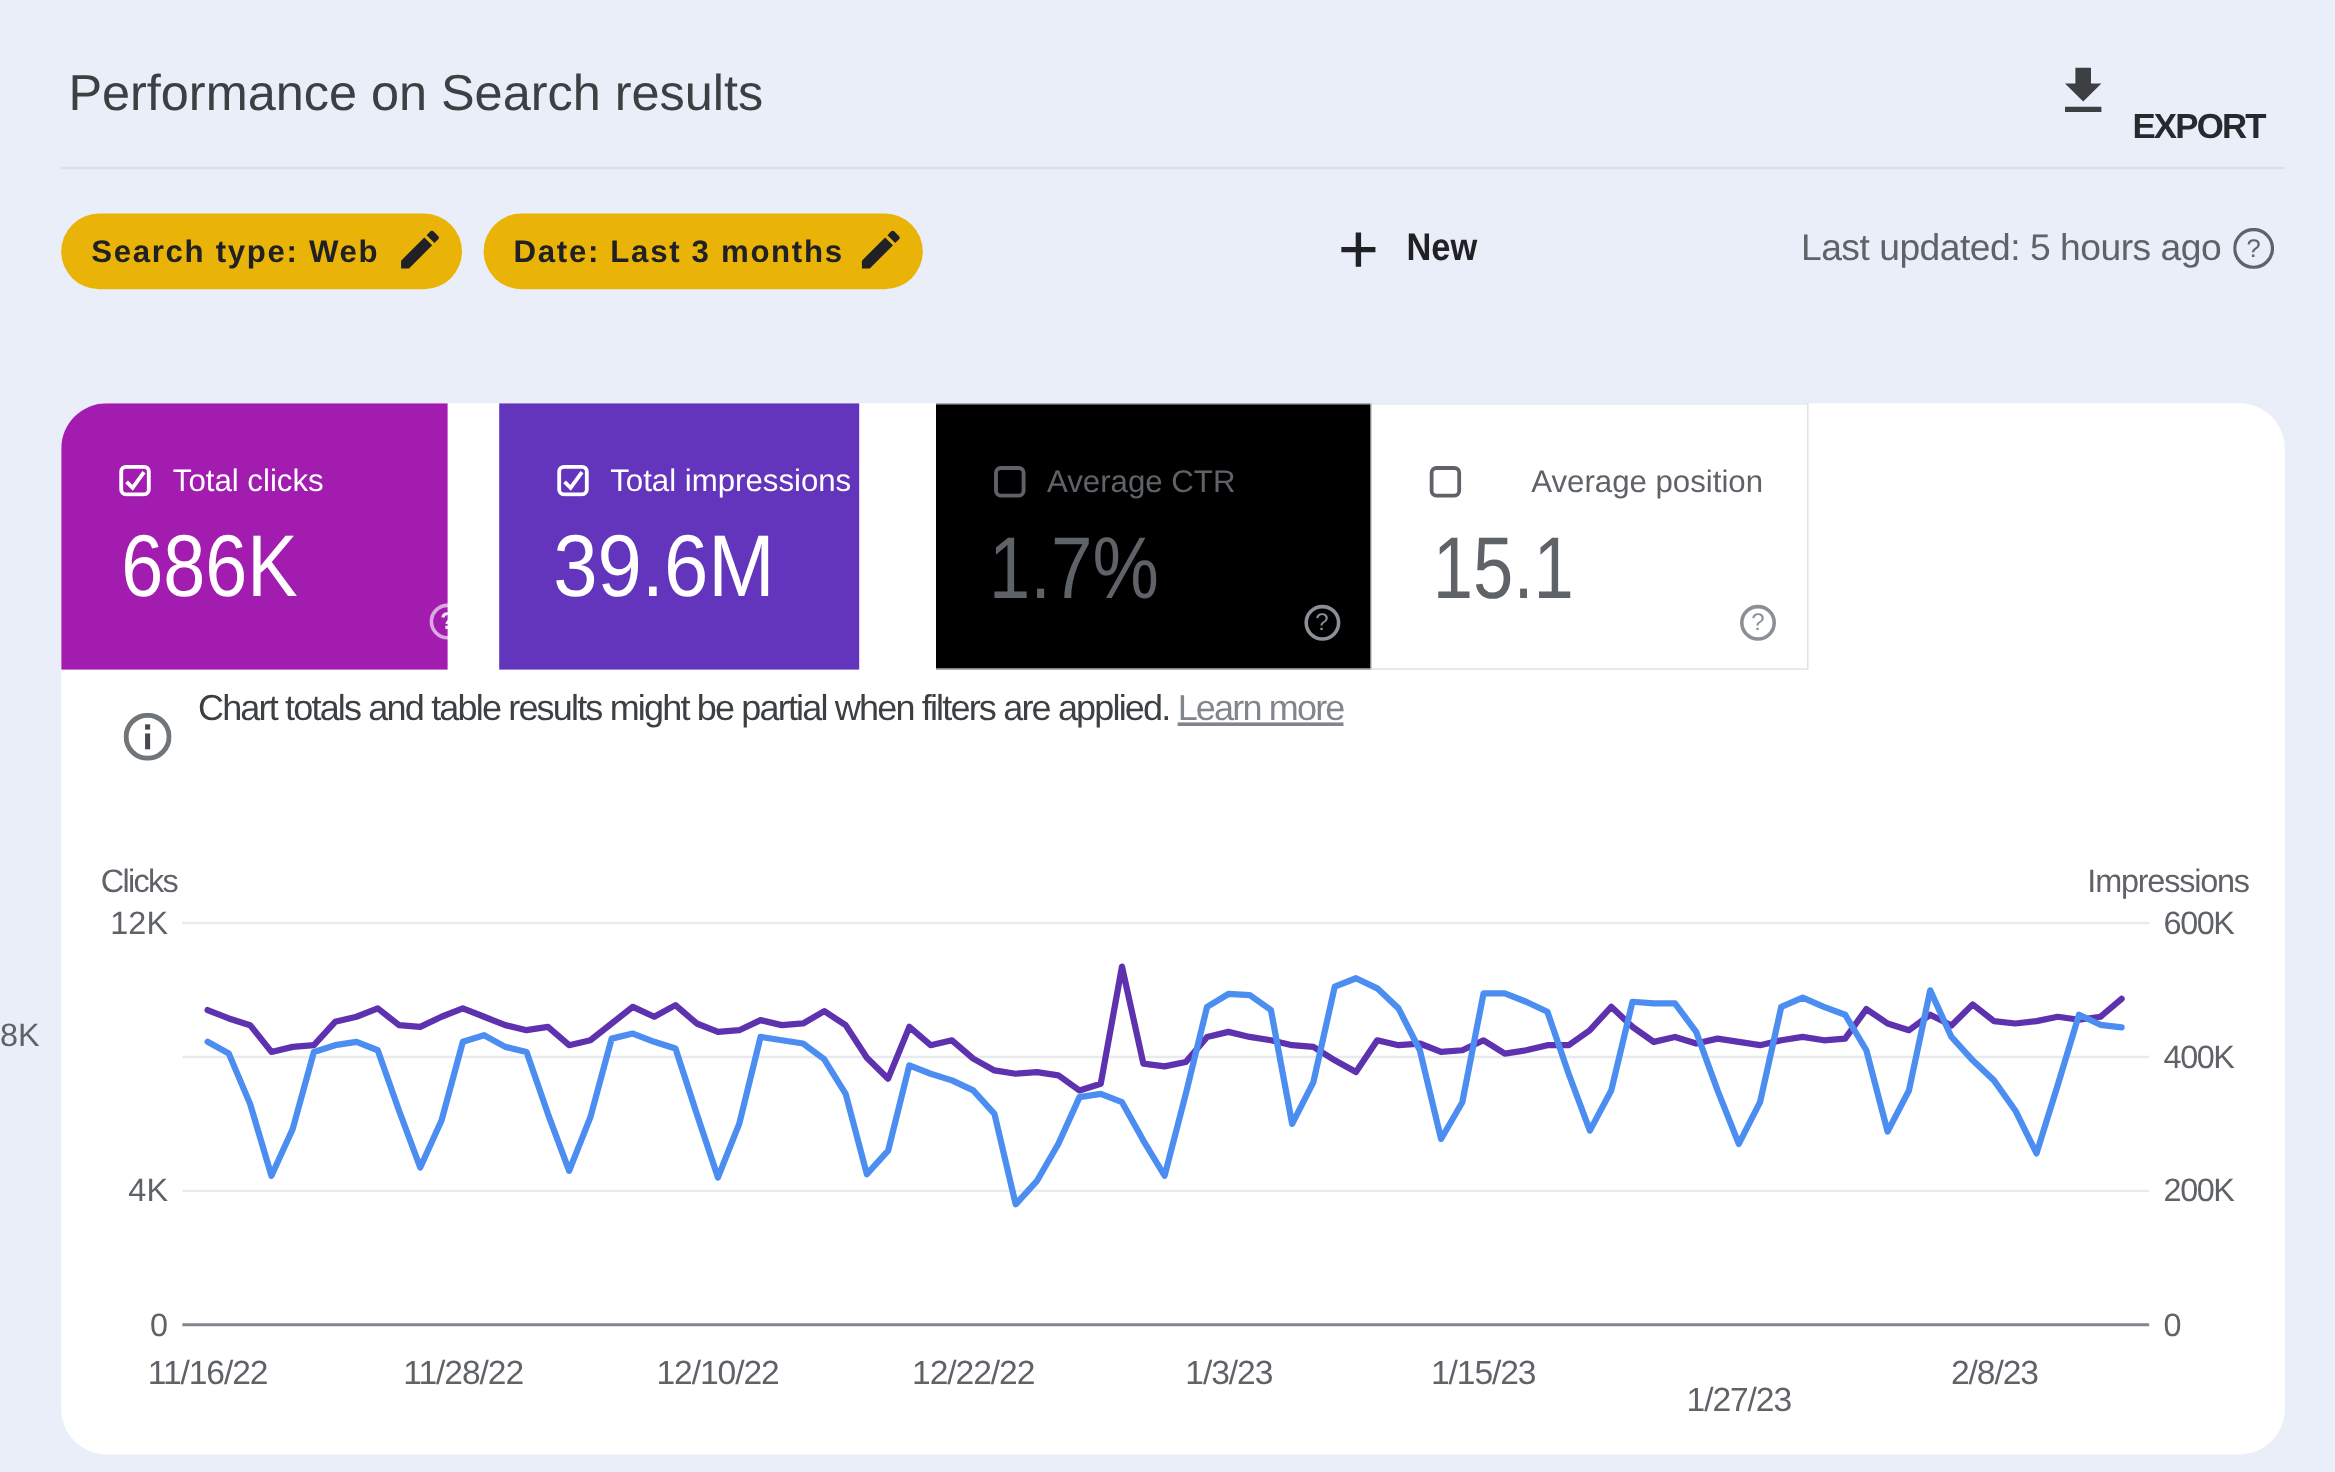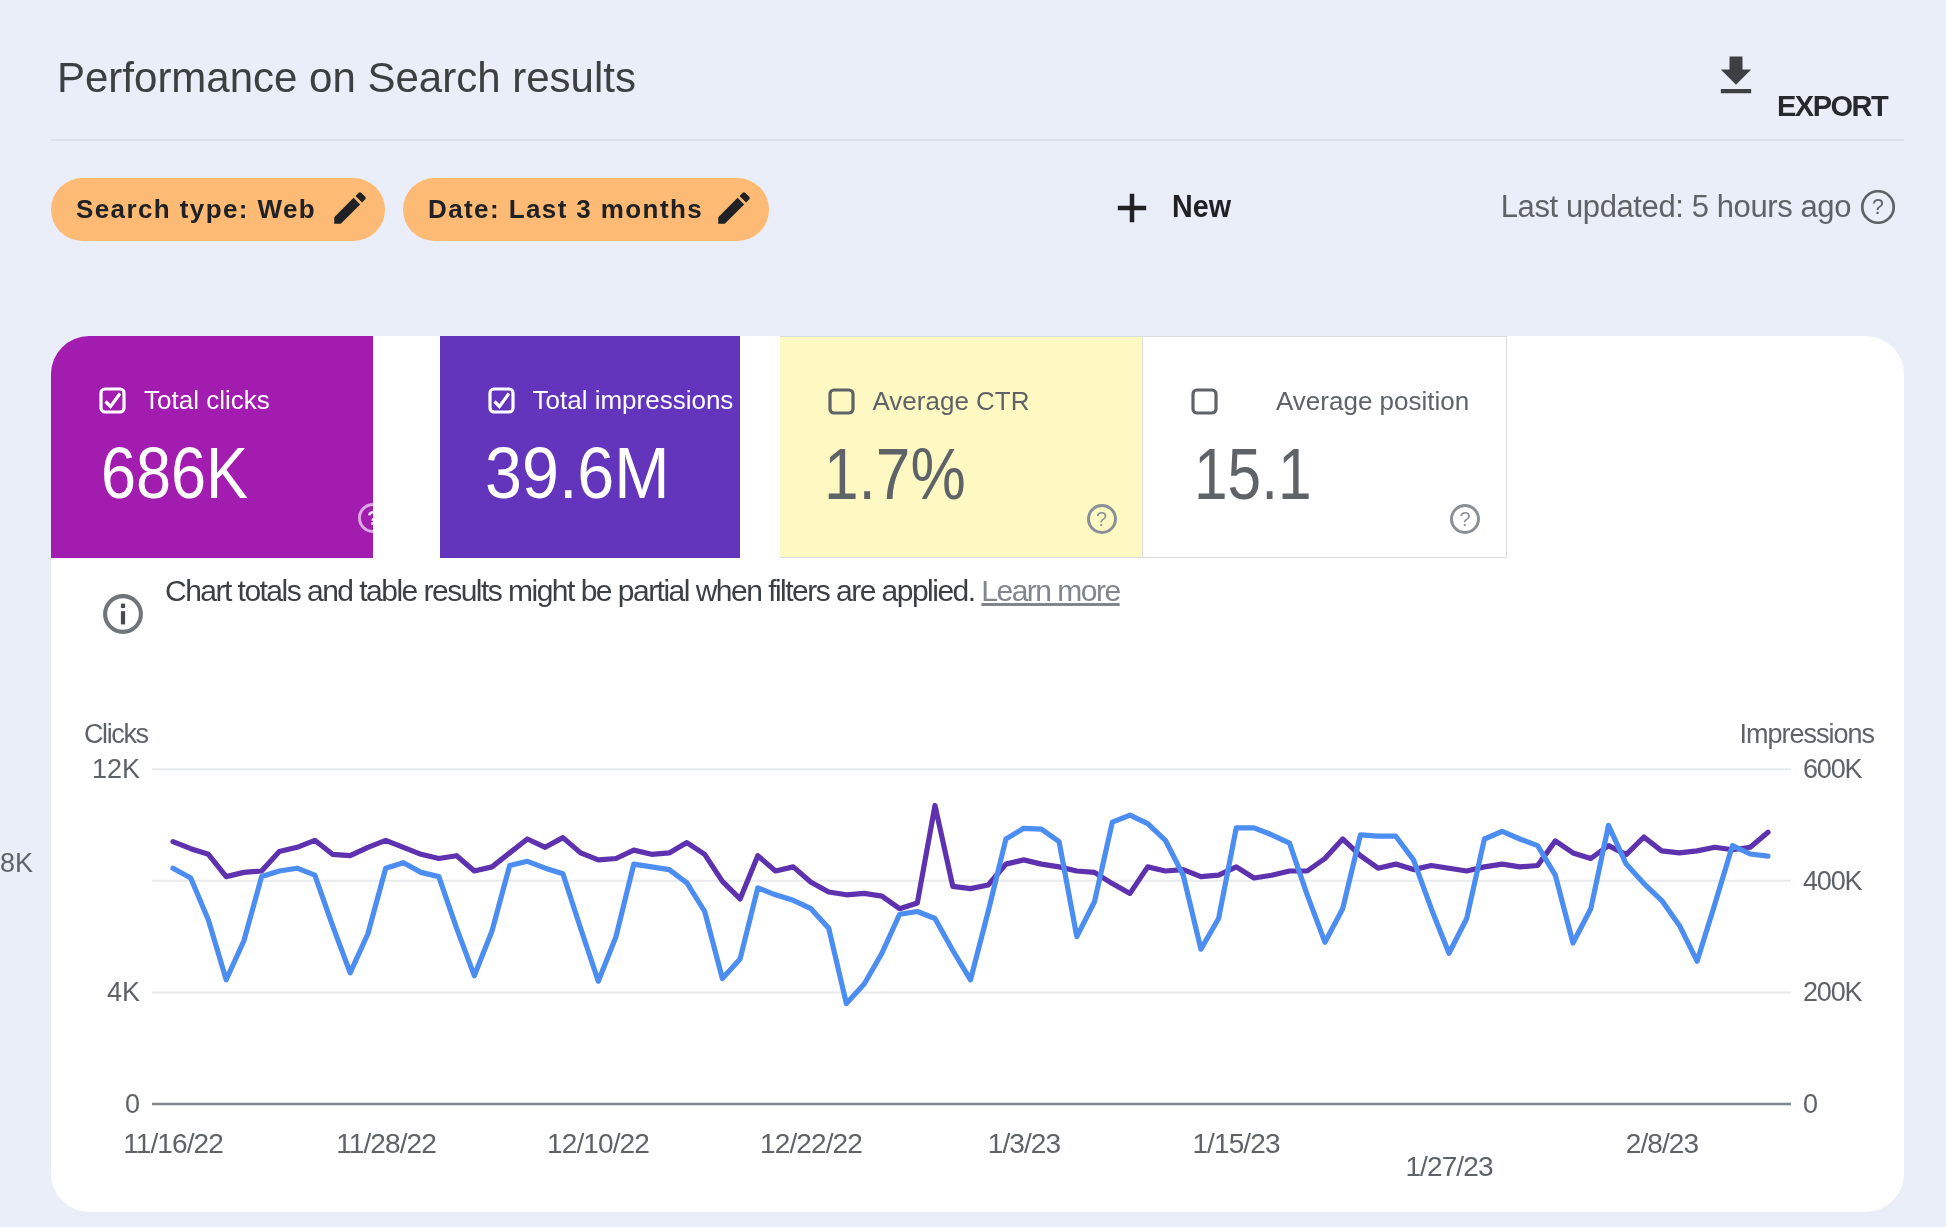--- a/index.html
+++ b/index.html
@@ -1,21 +1,21 @@
 <!DOCTYPE html>
 <html><head><meta charset="utf-8">
 <style>
 * { margin:0; padding:0; box-sizing:border-box; }
 html,body { width:1946px; height:1227px; background:#e9eef8; font-family:"Liberation Sans", sans-serif; overflow:hidden; position:relative; }
 .abs { position:absolute; }
 .title { left:57px; top:54px; font-size:42px; color:#3c4043; }
 .export-ic { left:1710px; top:50px; }
 .export-tx { left:1777px; top:59px; font-size:29px; font-weight:bold; letter-spacing:-1.5px; color:#26292e;margin-top:31px; }
 .hr { left:51px; top:139px; width:1853px; height:2px; background:#dbdfe7; }
-.chip { top:178px; height:63px; border-radius:32px; background:#fdba74; }
+.chip { top:178px; height:63px; border-radius:32px; background:#eab308; }
 .chip .txt { position:absolute; left:25px; top:0; height:63px; line-height:63px; font-size:26px; font-weight:bold; letter-spacing:1.4px; color:#202124; white-space:nowrap; }
 .chip svg { position:absolute; right:14px; top:9px; }
 .newtxt { left:1172px; top:188px; font-size:32px; font-weight:bold; color:#202124; transform:scaleX(0.896); transform-origin:0 0; }
 .lastupd { left:1200px; top:189px; width:651px; text-align:right; font-size:31px; letter-spacing:-0.4px; color:#5f6368; }
 .card { left:51px; top:336px; width:1853px; height:876px; background:#fff; border-radius:38px; overflow:hidden; }
 .tile { position:absolute; top:0; height:222px; }
 .tile .cb { position:absolute; left:48px; top:51px; }
 .tile .lab { position:absolute; left:93px; top:49px; font-size:26px; white-space:nowrap; }
 .tile .num { position:absolute; top:95px; font-size:73px; transform-origin:0 0; white-space:nowrap; }
 .tile .qc { position:absolute; left:307px; top:167px; border-radius:50%; width:30px; height:30px; text-align:center; font-size:20px; line-height:25px; }
@@ -57,30 +57,30 @@
 <div class="abs card">
   <div class="tile" style="left:0.0px;width:322px;background:#a21caf;">
     <svg class="cb" width="27" height="27" viewBox="0 0 27 27">
         <rect x="2" y="2" width="23" height="23" rx="4" fill="none" stroke="#fff" stroke-width="3.2"></rect>
         <polyline points="6.5,14.5 11.5,19.5 21,6.5" fill="none" stroke="#fff" stroke-width="3.2"></polyline>
       </svg>
     <div class="lab" style="color:#fff;">Total clicks</div>
     <div class="num" style="color:#fff;left:50px;transform:scaleX(0.863);">686K</div>
     <div class="qc" style="border:3px solid rgba(255,255,255,.62);color:rgba(255,255,255,.88);font-weight:bold;">?</div>
   </div>
-  <div class="tile" style="left:364.5px;width:300px;background:#6334bc;margin-left:24px;">
+  <div class="tile" style="left:364.5px;width:300px;background:#6334bc;">
     <svg class="cb" width="27" height="27" viewBox="0 0 27 27">
         <rect x="2" y="2" width="23" height="23" rx="4" fill="none" stroke="#fff" stroke-width="3.2"></rect>
         <polyline points="6.5,14.5 11.5,19.5 21,6.5" fill="none" stroke="#fff" stroke-width="3.2"></polyline>
       </svg>
     <div class="lab" style="color:#fff;">Total impressions</div>
     <div class="num" style="color:#fff;left:45px;transform:scaleX(0.91);">39.6M</div>
     <div class="qc" style="border:3px solid rgba(255,255,255,.62);color:rgba(255,255,255,.88);font-weight:bold;">?</div>
   </div>
-  <div class="tile" style="left:728.5px;width:363.5px;background:#fef9c3;border:1.5px solid #dadce0;border-left:none;">
+  <div class="tile" style="left:728.5px;width:363.5px;background:#000000;border:1.5px solid #dadce0;border-left:none;">
     <svg class="cb" width="27" height="27" viewBox="0 0 27 27">
         <rect x="2" y="2" width="23" height="23" rx="4" fill="none" stroke="#5f6368" stroke-width="3.2"></rect>
       </svg>
     <div class="lab" style="color:#5f6368;">Average CTR</div>
     <div class="num" style="color:#5f6368;left:44px;transform:scaleX(0.852);">1.7%</div>
     <div class="qc" style="border:3px solid #8a9096;color:#8a9096;">?</div>
   </div>
   <div class="tile" style="left:1092.0px;width:363.5px;background:#ffffff;border:1.5px solid #dadce0;border-left:none;">
     <svg class="cb" width="27" height="27" viewBox="0 0 27 27">
         <rect x="2" y="2" width="23" height="23" rx="4" fill="none" stroke="#5f6368" stroke-width="3.2"></rect>

